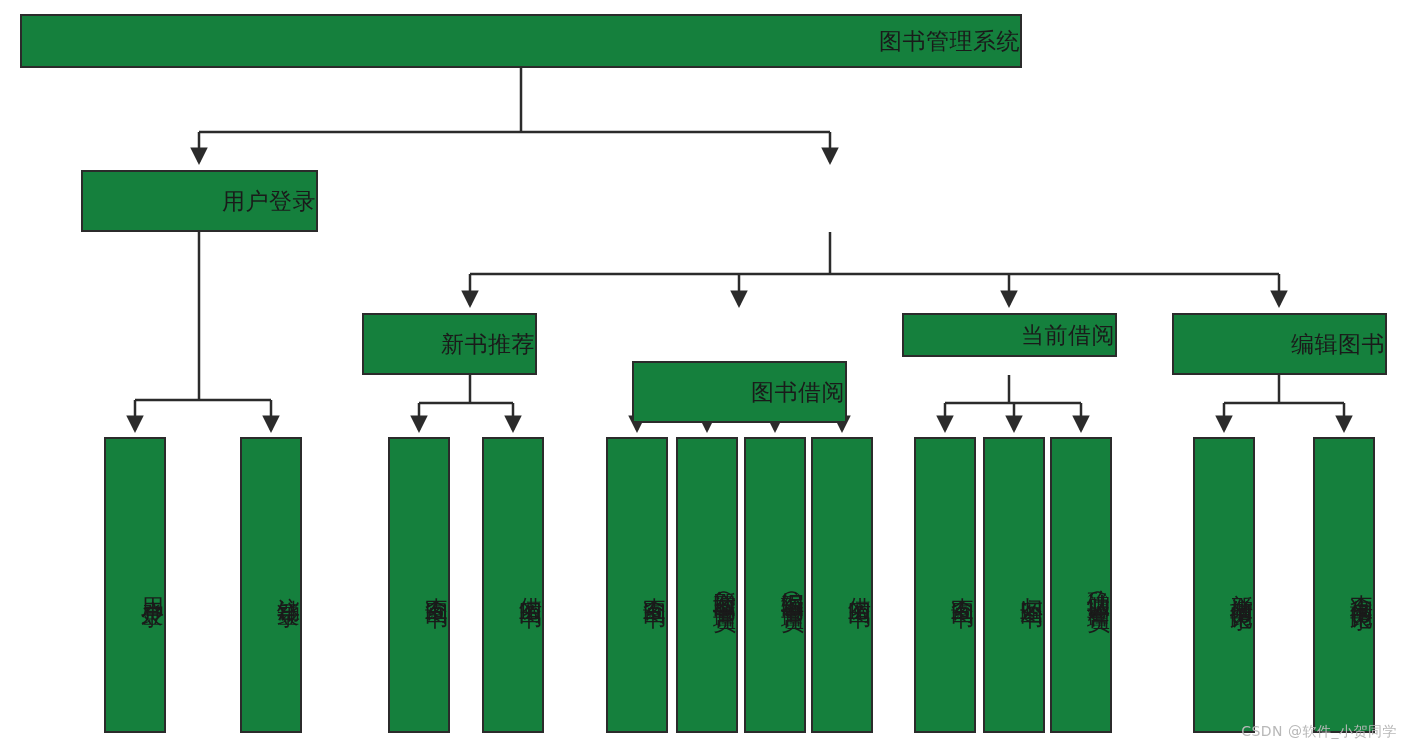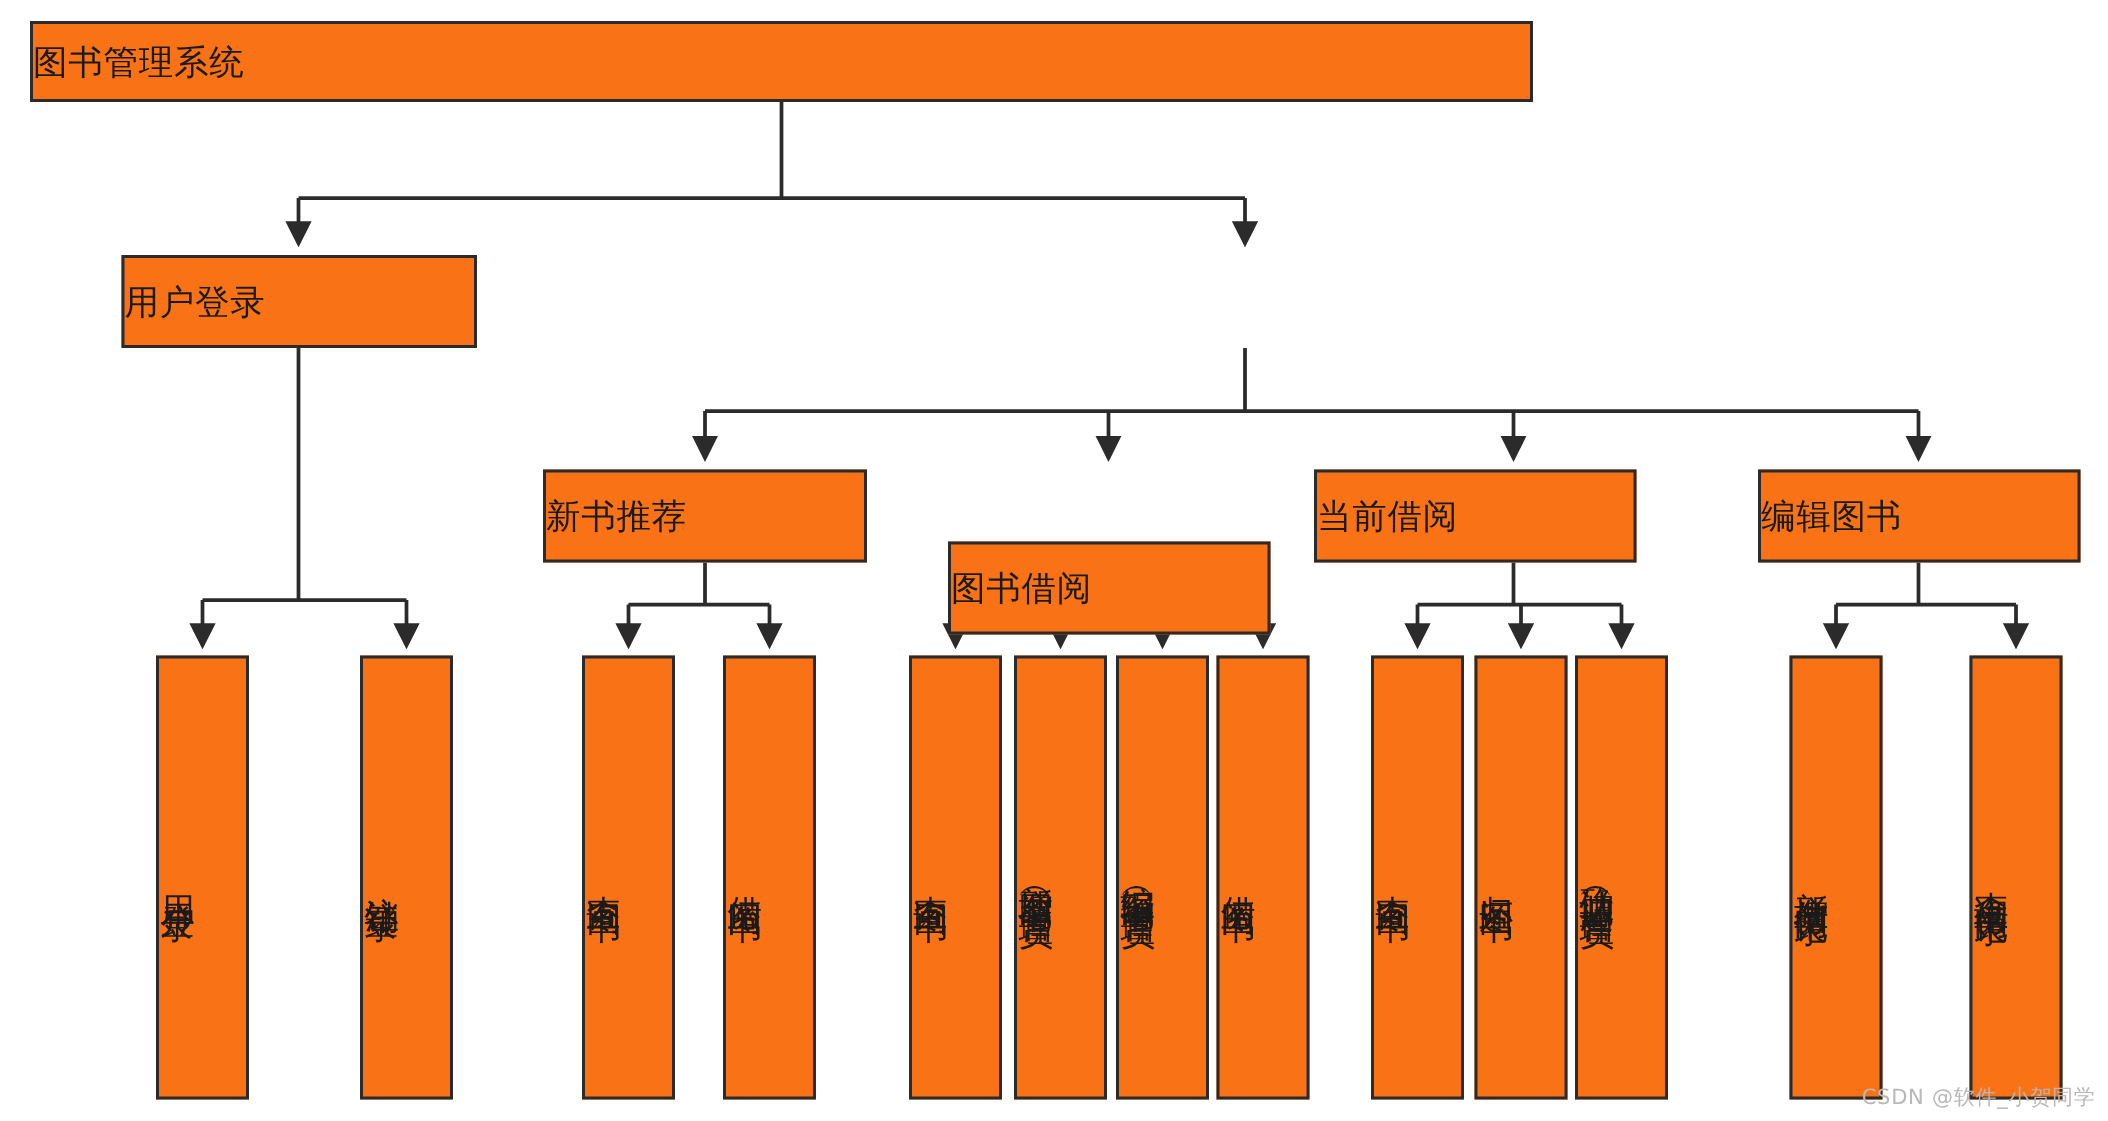--- a/index.html
+++ b/index.html
@@ -21,25 +21,25 @@
     position: absolute;
     left: 0;
     top: 0;
     width: 1405px;
     height: 747px;
     pointer-events: none;
   }
   .node {
     position: absolute;
     box-sizing: border-box;
-    background: #f97316;
+    background: #15803d;
     border: 2.5px solid #2b2b2b;
     display: flex;
     align-items: center;
-    justify-content: flex-start;
+    justify-content: flex-end;
     color: #1a1a1a;
   }
   .node.h {
     font-size: 23px;
     letter-spacing: 0.5px;
   }
   .node.v {
     font-size: 23px;
   }
   .node.v .vtext {
@@ -115,27 +115,27 @@
   </svg>
 
   <div class="node h" style="left:20px; top:14px; width:1002px; height:54px;">
     <span>图书管理系统</span>
   </div>
 
   <div class="node h" style="left:81px; top:170px; width:237px; height:62px;">
     <span>用户登录</span>
   </div>
 
-  <div class="node h" style="left:362px; top:313px; width:216px; height:62px;">
+  <div class="node h" style="left:362px; top:313px; width:175px; height:62px;">
     <span>新书推荐</span>
   </div>
   <div class="node h" style="left:632px; top:313px; width:215px; height:62px;margin-top:48px;">
     <span>图书借阅</span>
   </div>
-  <div class="node h" style="left:876px; top:313px; width:215px; height:62px;">
+  <div class="node h" style="left:902px; top:313px; width:215px; height:44px;">
     <span>当前借阅</span>
   </div>
   <div class="node h" style="left:1172px; top:313px; width:215px; height:62px;">
     <span>编辑图书</span>
   </div>
 
   <div class="node v" style="left:104px; top:437px; width:62px; height:296px;">
     <span class="vtext">用户登录</span>
   </div>
   <div class="node v" style="left:240px; top:437px; width:62px; height:296px;">

